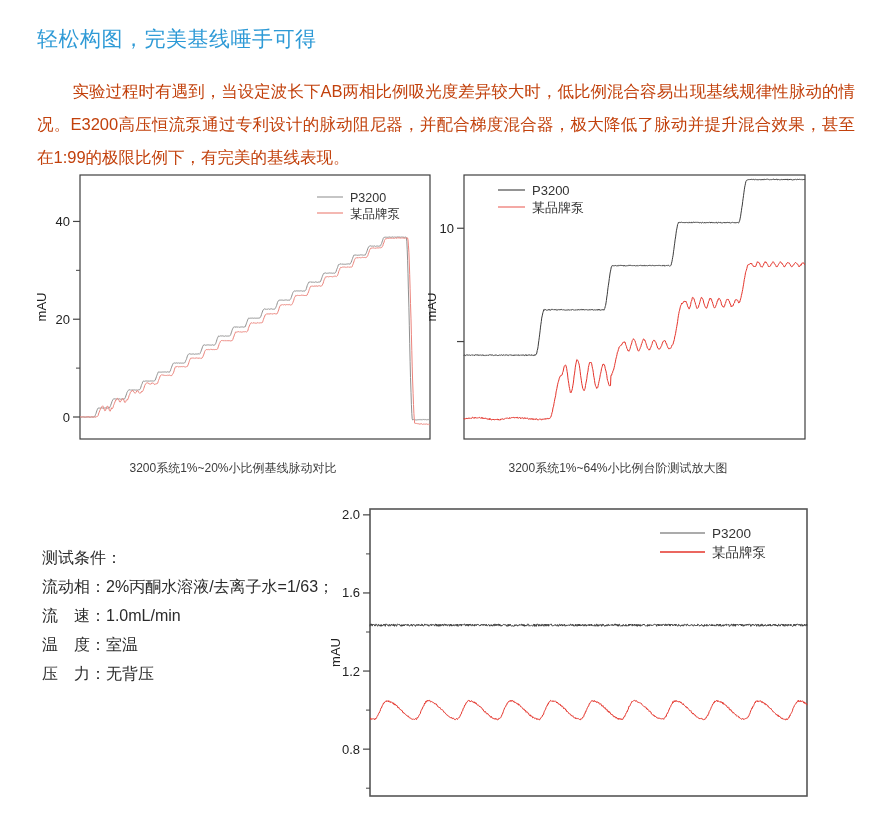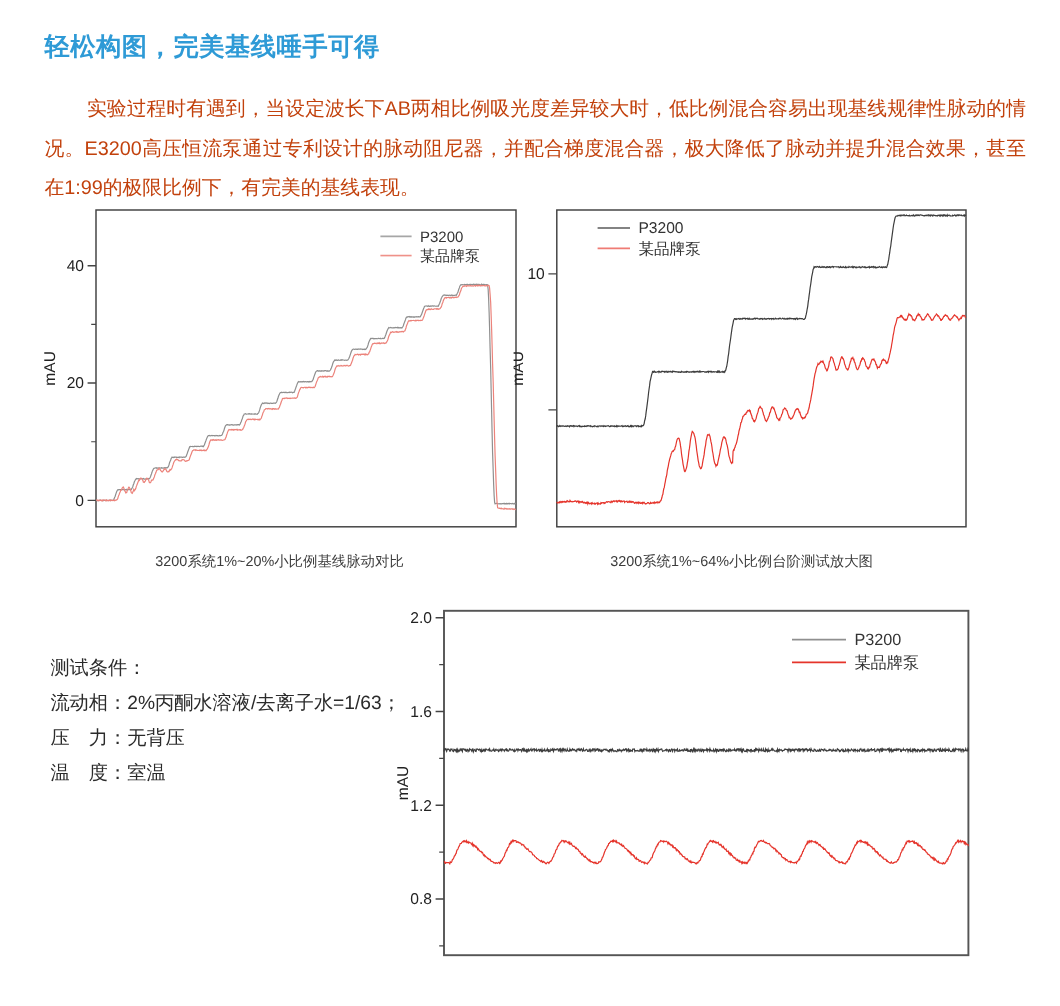--- a/index.html
+++ b/index.html
@@ -1,18 +1,18 @@
 <!DOCTYPE html>
 <html><head>
 <meta charset="utf-8">
 <style>
   html,body{margin:0;padding:0;background:#fff;}
   body{font-family:"Liberation Sans","DejaVu Sans",sans-serif;}
   .page{position:relative;width:883px;height:838px;background:#ffffff;overflow:hidden;}
-  .page-title{position:absolute;left:37px;top:11px;font-size:21px;font-weight:700;letter-spacing:0.5px;}
+  .page-title{position:absolute;left:37px;top:11px;font-size:21px;font-weight:400;letter-spacing:0.5px;}
   .intro{position:absolute;left:37px;top:58px;width:818px;font-size:16.5px;line-height:33px;
          color:#c2410c;text-align:justify;text-justify:inter-ideograph;text-indent:2.15em;}
   figure{margin:0;padding:0;position:absolute;}
   .fig-chart1{left:32px;top:168px;}
   .fig-chart2{left:428px;top:168px;}
   .fig-chart3{left:328px;top:500px;}
   figcaption{margin-top:15px;text-align:center;font-size:12px;color:#3c3c3c;width:100%;}
   .conditions{position:absolute;left:42px;top:543px;font-size:16px;line-height:29px;color:#2b2b2b;}
   .conditions .cond-line{white-space:pre;}
   svg{display:block;}
@@ -62,22 +62,23 @@
         <text x="104" y="26.5" font-size="13" fill="#333">P3200</text>
         <line x1="70" y1="39" x2="97" y2="39" stroke="#ef7b74" stroke-width="1.3"></line>
         <text x="104" y="43.5" font-size="13" fill="#333">某品牌泵</text>
       </svg>
     <figcaption>3200系统1%~64%小比例台阶测试放大图</figcaption>
   </figure>
 
   <div class="conditions">
     <div class="cond-line">测试条件：</div>
     <div class="cond-line">流动相：2%丙酮水溶液/去离子水=1/63；</div>
+    <div class="cond-line">流　速：1.0mL/min</div>
+    <div class="cond-line">温　度：室温</div>
     <div class="cond-line">压　力：无背压</div>
-    <div class="cond-line">温　度：室温</div>
   </div>
 
   <figure class="fig-chart3">
     <svg id="chart3" width="485" height="302" viewBox="0 0 485 302">
         <rect x="42" y="9" width="437" height="287" fill="none" stroke="#555555" stroke-width="1.6"></rect>
         <line x1="38" y1="53.90476190476187" x2="42" y2="53.90476190476187" stroke="#444" stroke-width="1"></line>
         <line x1="38" y1="132" x2="42" y2="132" stroke="#444" stroke-width="1"></line>
         <line x1="38" y1="210.0952380952381" x2="42" y2="210.0952380952381" stroke="#444" stroke-width="1"></line>
         <line x1="38" y1="288.1904761904762" x2="42" y2="288.1904761904762" stroke="#444" stroke-width="1"></line>
         <line x1="35" y1="14.857142857142833" x2="42" y2="14.857142857142833" stroke="#444" stroke-width="1.2"></line>

